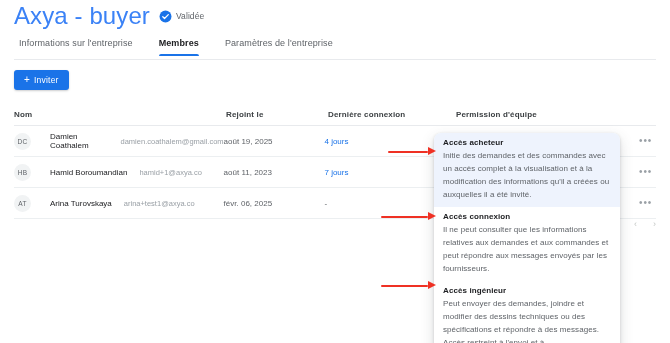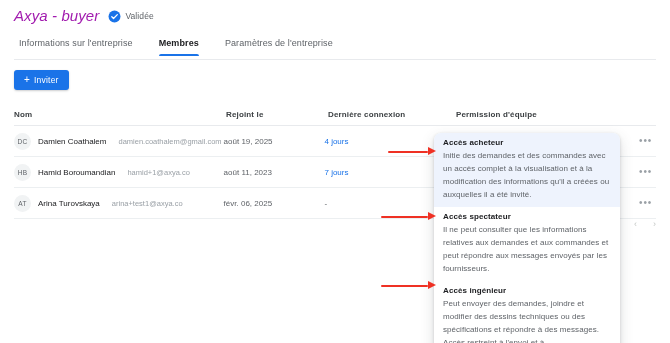--- a/index.html
+++ b/index.html
@@ -9,23 +9,22 @@
     overflow: hidden;
     background: #ffffff;
     font-family: "Liberation Sans", sans-serif;
     -webkit-font-smoothing: antialiased;
   }
   #root { position: relative; width: 670px; height: 343px; background: #fff; }
 
   
   .page-head { position: absolute; left: 14px; top: 4px; display: flex; align-items: center; gap: 9px; }
   .page-title {
-    font-size: 15px; font-weight: 400; color: #a21caf; letter-spacing: 0.1px;
+    font-size: 24px; font-weight: 400; color: #3b82f6; letter-spacing: 0.1px;
     line-height: 24px;
-    font-style: italic;
   }
   .verified { display: flex; align-items: center; gap: 4px; }
   .verified-icon { width: 13px; height: 13px; display: block; }
   .verified-label { font-size: 8.5px; color: #5f6368; letter-spacing: .1px; }
 
   
   .tabs { position: absolute; left: 19px; top: 38px; display: flex; align-items: flex-end; gap: 0; }
   .tab {
     font-size: 9px; color: #5f6368; padding: 0 13px 8px 0; margin-right: 13px;
     position: relative; cursor: pointer; letter-spacing: .1px; white-space: nowrap;
@@ -62,21 +61,21 @@
   .c-joined { width: 102px; }
   .c-last   { width: 108px; }
   .c-perm   { width: 190px; margin-left: 20px; }
   .c-menu   { flex: 1; display: flex; justify-content: flex-end; padding-right: 4px; }
 
   .avatar {
     width: 17px; height: 17px; border-radius: 50%; background: #f1f3f4;
     color: #5f6368; font-size: 6.5px; letter-spacing: .3px;
     display: flex; align-items: center; justify-content: center; flex: 0 0 17px;
   }
-  .m-name { color: #202124; font-size: 8px; }
+  .m-name { color: #202124; font-size: 8px; margin-left: 12px; }
   .m-mail { color: #9aa0a6; font-size: 7.5px; margin-left: 5px; }
   .link { color: #1a73e8; font-size: 8px; cursor: pointer; }
   .muted { color: #5f6368; }
   .perm-text { color: #3c4043; font-size: 8px; }
   .perm-caret { color: #5f6368; font-size: 7px; margin-left: 4px; }
   .dots { color: #9aa0a6; font-size: 10px; letter-spacing: .8px; cursor: pointer; line-height: 1; }
 
   
   .pager {
     position: absolute; right: 14px; top: 219px;
@@ -208,21 +207,21 @@
     <span>‹</span>
     <span>›</span>
   </div>
 
   <div class="legend">
     <div class="legend-item hl">
       <div class="legend-title">Accès acheteur</div>
       <div class="legend-desc">Initie des demandes et des commandes avec un accès complet à la visualisation et à la modification des informations qu'il a créées ou auxquelles il a été invité.</div>
     </div>
     <div class="legend-item">
-      <div class="legend-title">Accès spectateur</div>
+      <div class="legend-title">Accès connexion</div>
       <div class="legend-desc">Il ne peut consulter que les informations relatives aux demandes et aux commandes et peut répondre aux messages envoyés par les fournisseurs.</div>
     </div>
     <div class="legend-item">
       <div class="legend-title">Accès ingénieur</div>
       <div class="legend-desc">Peut envoyer des demandes, joindre et modifier des dessins techniques ou des spécifications et répondre à des messages. Accès restreint à l'envoi et à l'attribution/annulation des demandes.</div>
     </div>
   </div>
 
   <div class="arrow arrow-1">
     <div class="shaft"></div>

